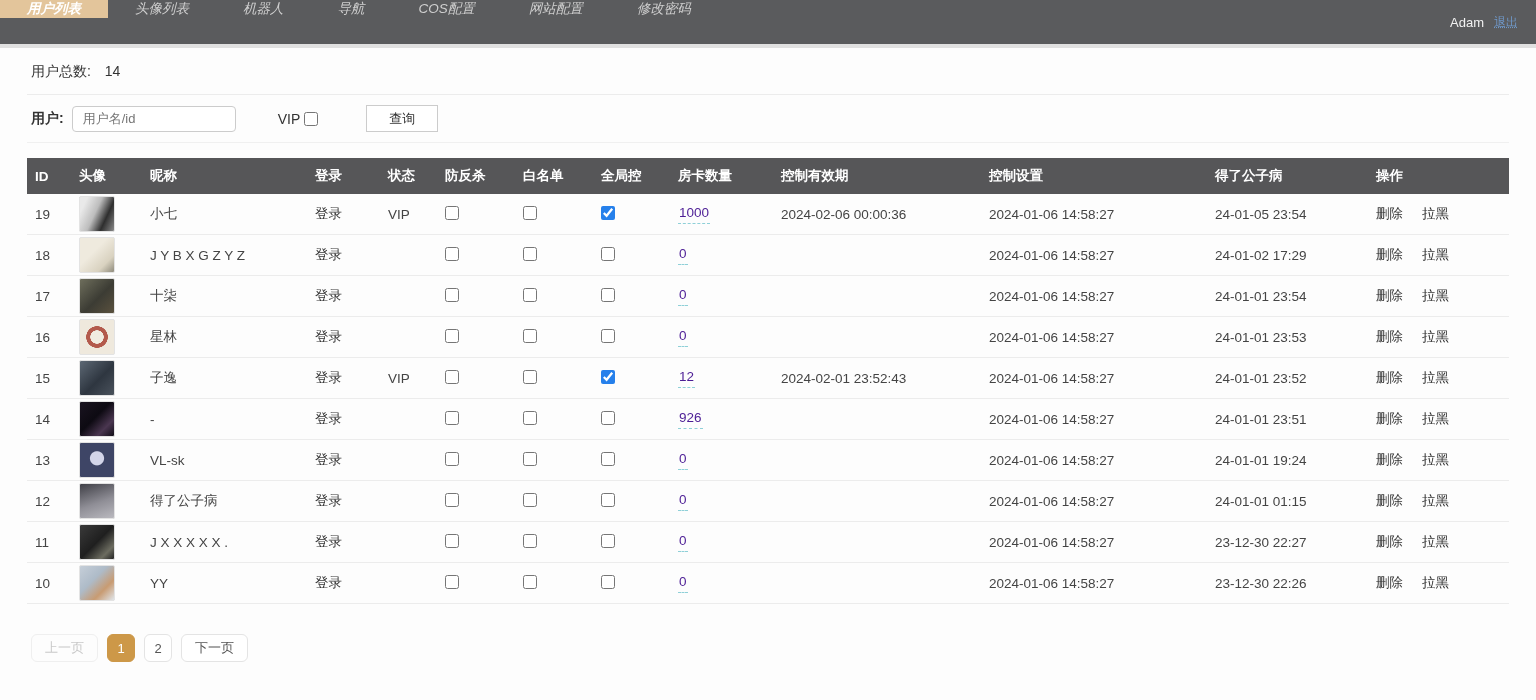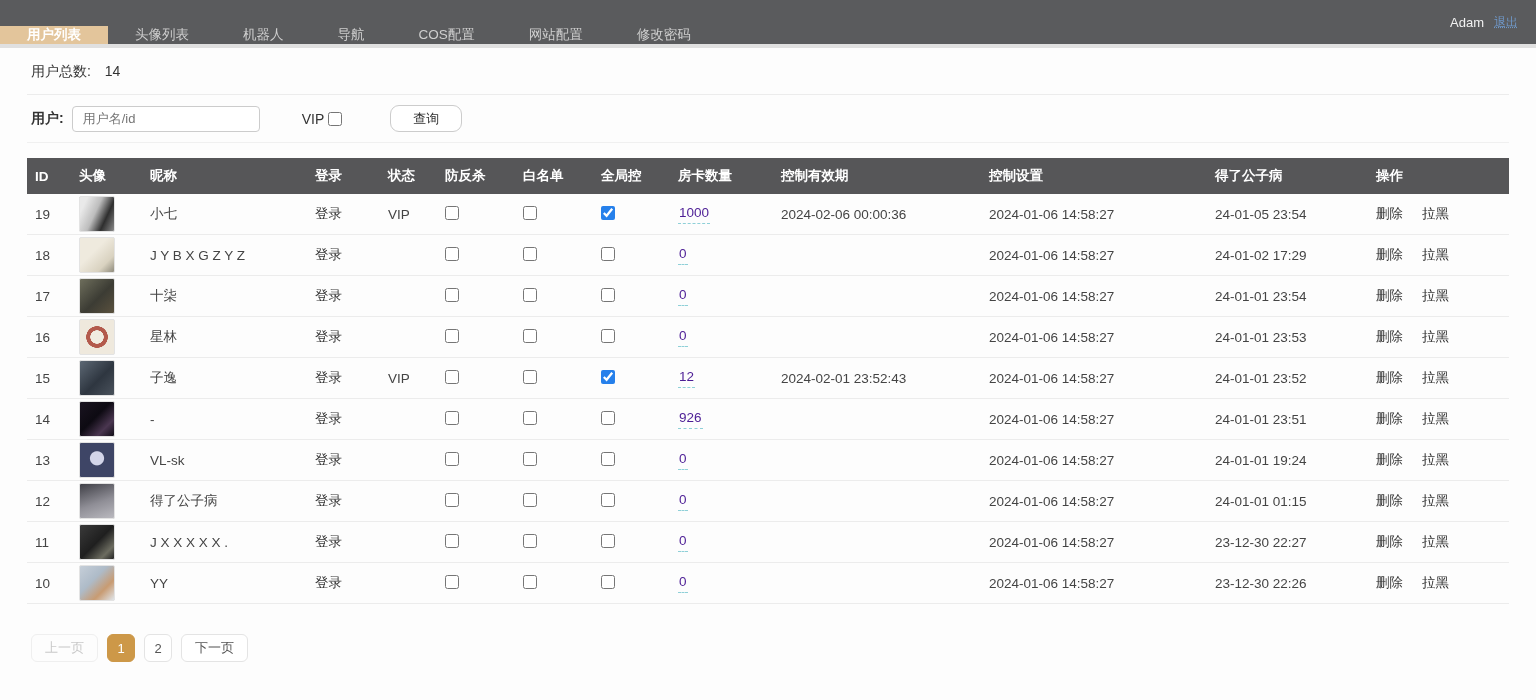--- a/index.html
+++ b/index.html
@@ -1,37 +1,37 @@
 <!DOCTYPE html>
 <html><head>
 <meta charset="utf-8">
 <style>
   * { margin:0; padding:0; box-sizing:border-box; }
   html,body { width:1536px; height:700px; background:#fdfdfd; font-family:"Liberation Sans","DejaVu Sans",sans-serif; overflow:hidden; }
 
   
   .nav { height:48px; background:#5a5b5d; display:flex; align-items:stretch; border-bottom:4px solid #e0e0e0; }
-  .nav-tabs { display:flex; align-items:flex-end; }
+  .nav-tabs { display:flex; align-items:flex-start;font-style:italic; }
   .tab { display:flex; align-items:center; padding:0 27px; font-size:13.5px; color:#cfcfcf; cursor:pointer; }
   .tab.active { background:#e3c59b; color:#ffffff; font-weight:bold; }
   .nav-right { margin-left:auto; display:flex; align-items:center; padding-right:18px; gap:10px; }
   .nav-user { color:#f2f2f2; font-size:13px; }
   .nav-logout { color:#6f98c9; font-size:12px; text-decoration:underline dotted; cursor:pointer; }
 
   
   .content { padding:0 27px; }
   .summary-row { padding:15px 4px 13px 4px; border-bottom:1px solid #ececec; font-size:14px; color:#333; }
   .summary-label { font-weight:normal; }
   .summary-value { margin-left:10px; }
 
   .filter-row { display:flex; align-items:center; padding:10px 4px; border-bottom:1px solid #f0f0f0; font-size:14px; color:#333; }
   .filter-label { font-weight:bold; margin-right:8px; }
-  .text-input { width:188px; height:26px; border:1px solid #ccc; border-radius:4px; padding:0 10px; font-size:13px; color:#333; outline:none; font-family:inherit; }
+  .text-input { width:164px; height:26px; border:1px solid #ccc; border-radius:4px; padding:0 10px; font-size:13px; color:#333; outline:none; font-family:inherit; }
   .vip-wrap { margin-left:42px; display:flex; align-items:center; gap:4px; }
-  .btn { height:27px; padding:0 22px; border:1px solid #ccc; border-radius:9px; background:#fff; font-size:13px; color:#333; cursor:pointer; font-family:inherit; }
+  .btn { height:27px; padding:0 22px; border:1px solid #ccc; border-radius:0; background:#fff; font-size:13px; color:#333; cursor:pointer; font-family:inherit; }
   .btn-query { margin-left:48px; }
   .btn-modify { margin-left:30px; }
 
   
   table { width:100%; border-collapse:collapse; margin-top:15px; table-layout:fixed; }
   th { background:#565658; color:#fff; font-weight:bold; font-size:13.5px; text-align:left; padding:9px 8px; white-space:nowrap; }
   td { padding:2px 8px; font-size:13.5px; color:#444; border-bottom:1px solid #ececec; height:37px; white-space:nowrap; overflow:hidden; }
   .avatar { width:36px; height:36px; border-radius:2px; border:1px solid #e3e3e3; }
   .login-link { color:#333; cursor:pointer; }
   input[type=checkbox] { width:14px; height:14px; accent-color:#2680eb; cursor:pointer; }

